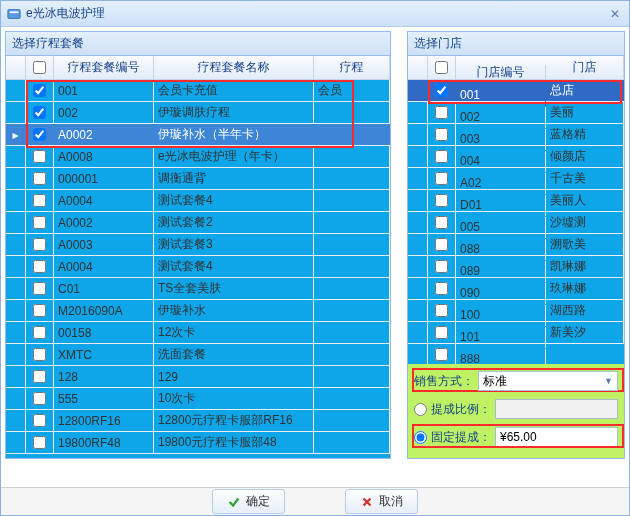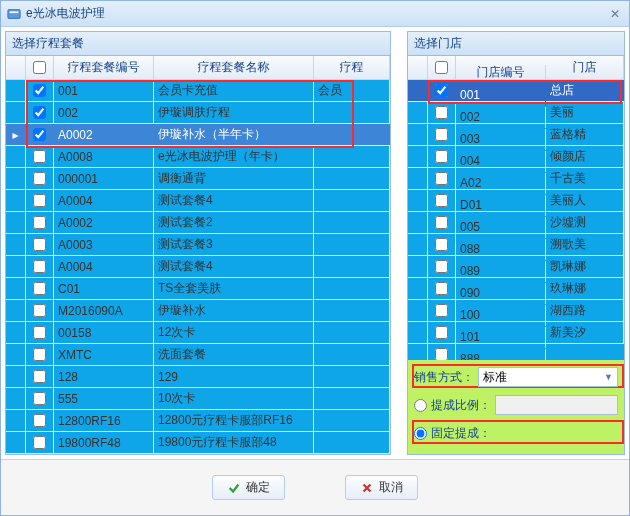--- a/index.html
+++ b/index.html
@@ -33,21 +33,21 @@
 .right-name { flex: 1; }
 .highlight-red { position: absolute; border: 2px solid #fc2a2a; pointer-events: none; }
 .left-panel-wrap, .right-panel-wrap { position: relative; display: flex; flex-direction: column; flex: 1; min-height: 0; }
 .right-form { padding: 6px 6px 4px 6px; background: #bef264; }
 .form-row { display: flex; align-items: center; margin-bottom: 6px; height: 22px; }
 .form-row label { color: #15428b; font-size: 12px; margin-right: 4px; white-space: nowrap; }
 .combo { flex: 1; height: 20px; border: 1px solid #a8bed4; background: #fff; display: flex; align-items: center; padding: 0 4px; position: relative; }
 .combo .caret { position: absolute; right: 4px; color: #5a7ba8; font-size: 9px; }
 .textbox { flex: 1; height: 20px; border: 1px solid #a8bed4; background: #fff; padding: 0 4px; font-size: 12px; display: flex; align-items: center; }
 .radio { margin-right: 4px; }
-.buttons { height: 56px; display: flex; align-items: center; justify-content: center; gap: 60px; border-top: 1px solid #d0d0d0; background: #f5f5f5; }
+.buttons { height: 28px; display: flex; align-items: center; justify-content: center; gap: 60px; border-top: 1px solid #d0d0d0; background: #f5f5f5; margin-top: 24px; }
 .btn { display: flex; align-items: center; padding: 3px 14px; border: 1px solid #b5cde8; border-radius: 3px; background: linear-gradient(#fdfdfe, #e6eef8); cursor: pointer; font-size: 12px; color: #333; }
 .btn .ico { width: 14px; height: 14px; margin-right: 5px; }
 .check-green { stroke: #2fa12f; stroke-width: 2.5; fill: none; }
 .cross-red { stroke: #d03030; stroke-width: 2.5; fill: none; }
 </style>
 </head>
 <body>
 
 <div class="window">
   <div class="titlebar">
@@ -369,20 +369,23 @@
           </div>
           <div class="form-row">
             <input type="radio" name="comm" class="radio" style="">
             <label>提成比例：</label>
             <div class="textbox" style="background:#f0f0f0;"></div>
           </div>
           <div class="form-row" style="position:relative;">
             <div class="highlight-red" style="left:-2px; top:-2px; width:212px; height:24px;"></div>
             <input type="radio" name="comm" class="radio" checked="" style="">
             <label>固定提成：</label>
+            <div class="textbox">
+                <span>¥65.00</span>
+              </div>
           </div>
         </div>
       </div>
     </div>
   </div>
 
   <div class="buttons">
     <div class="btn">
       <svg class="ico" viewBox="0 0 16 16">
           <path class="check-green" d="M3 8 L7 12 L13 4"></path>

